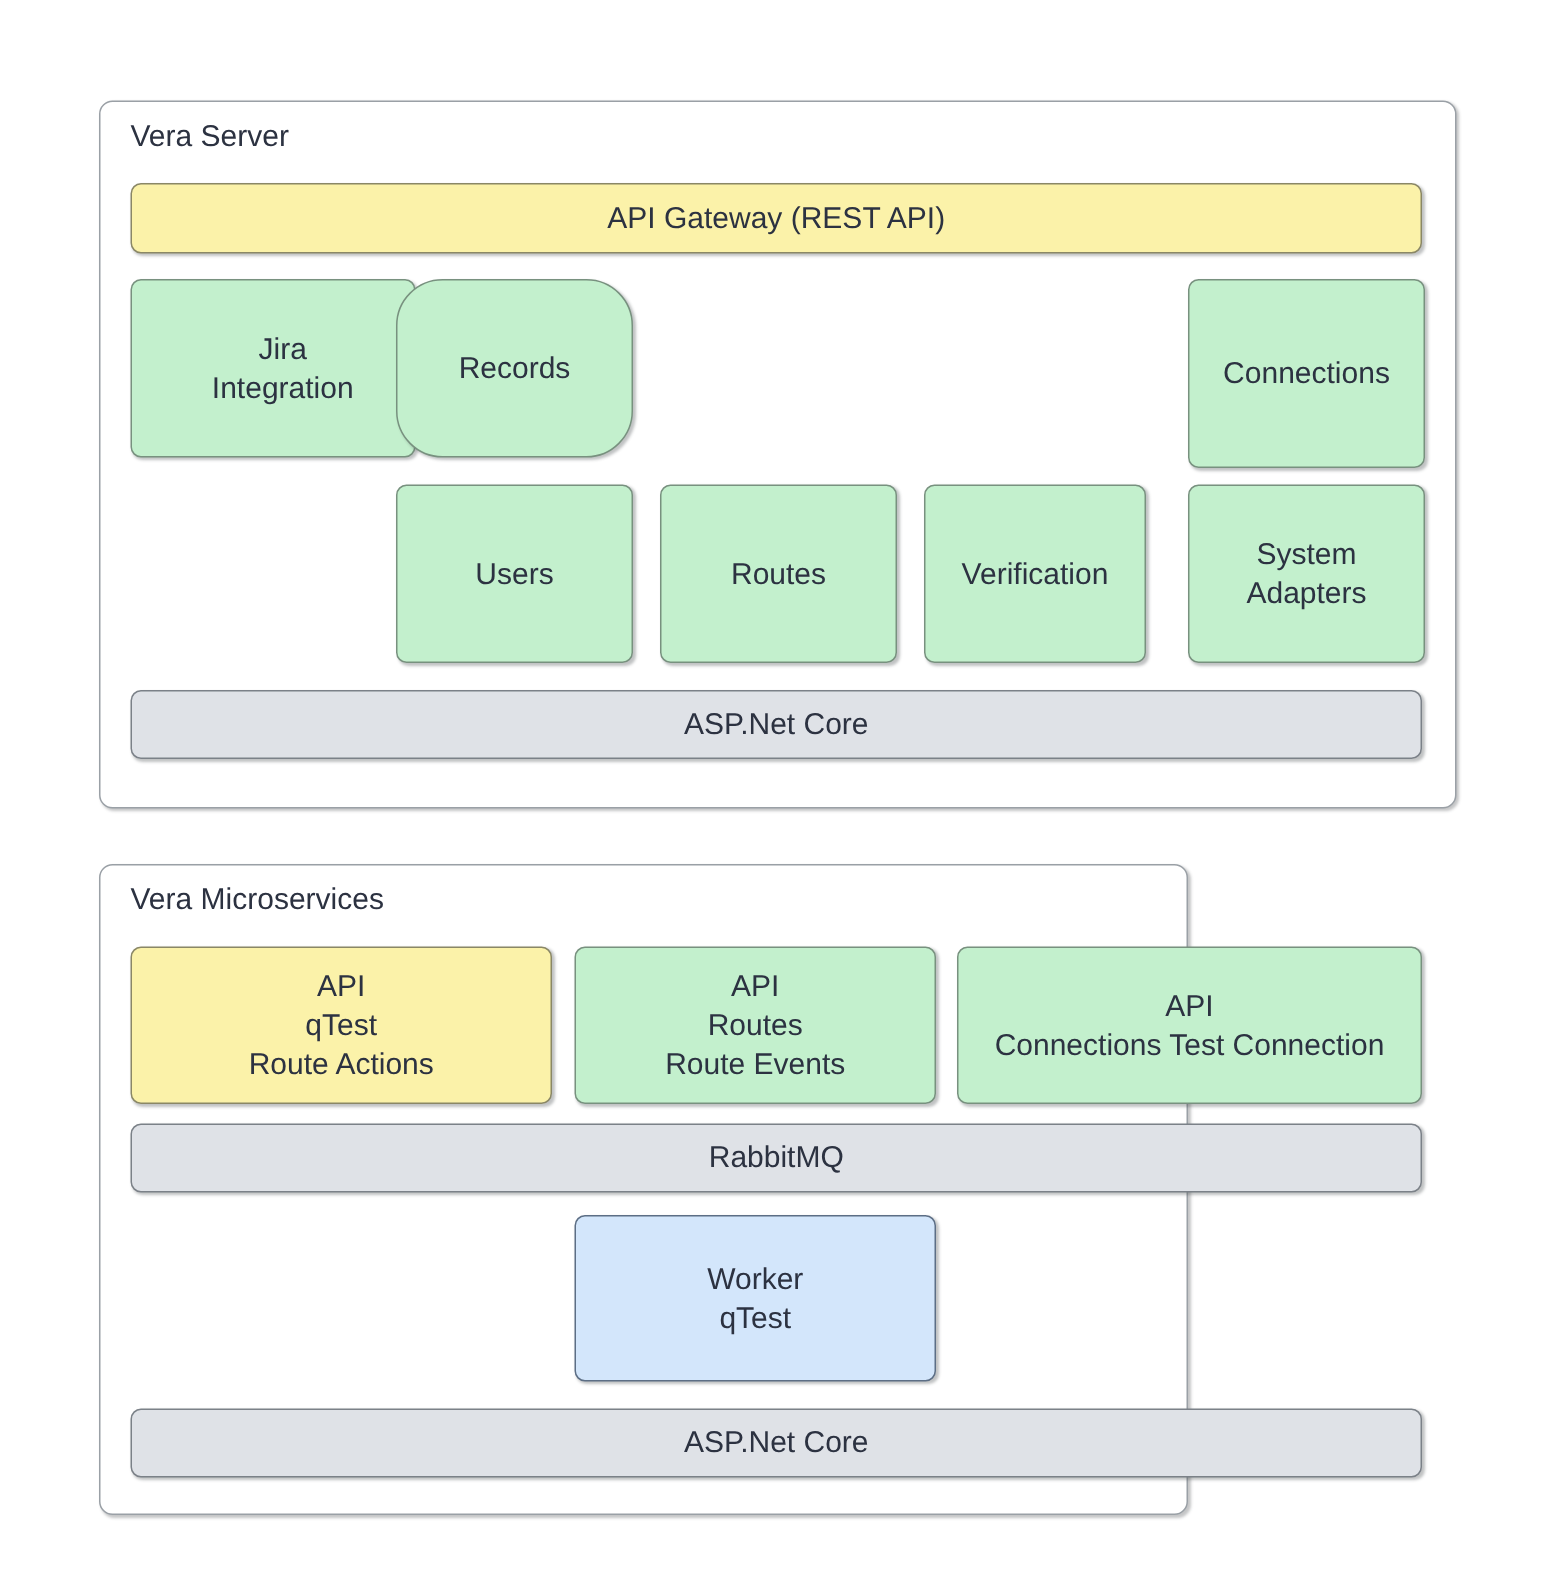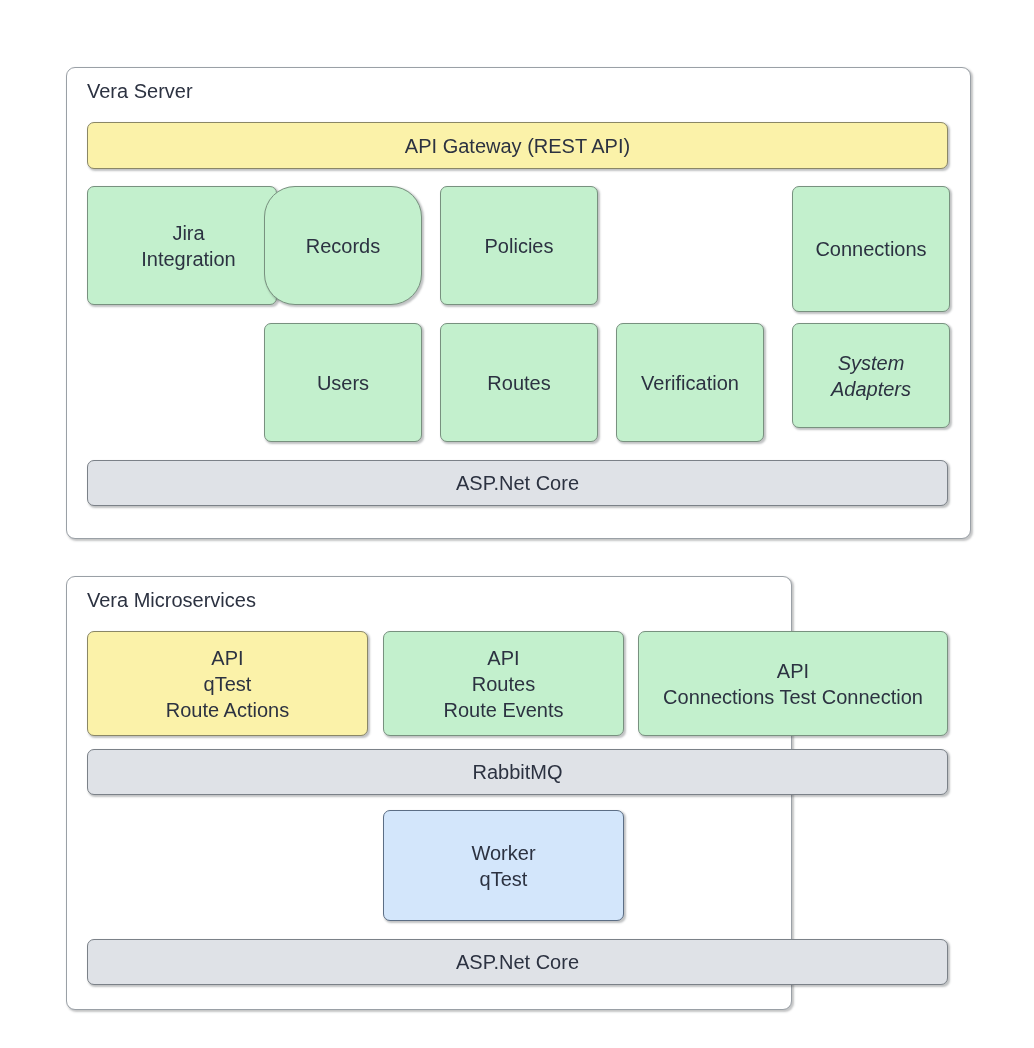--- a/index.html
+++ b/index.html
@@ -82,37 +82,34 @@
       <span class="lines">API Gateway (REST API)</span>
     </div>
 
     <div class="node fill-green" style="left:20px; top:118px; width:190px; height:119px;padding-left:19px;">
       <span class="lines">Jira
 Integration</span>
     </div>
     <div class="node fill-green" style="left:197px; top:118px; width:158px; height:119px;border-radius:31px;">
       <span class="lines">Records</span>
     </div>
-    <div class="node fill-green" style="left:373px; top:118px; width:158px; height:119px;">
-      <span class="lines">Policies</span>
-    </div>
     <div class="node fill-green" style="left:725px; top:118px; width:158px; height:126px;">
       <span class="lines">Connections</span>
     </div>
 
     <div class="node fill-green" style="left:197px; top:255px; width:158px; height:119px;">
       <span class="lines">Users</span>
     </div>
     <div class="node fill-green" style="left:373px; top:255px; width:158px; height:119px;">
       <span class="lines">Routes</span>
     </div>
     <div class="node fill-green" style="left:549px; top:255px; width:148px; height:119px;text-align:center;">
       <span class="lines">Verification</span>
     </div>
-    <div class="node fill-green" style="left:725px; top:255px; width:158px; height:105px;font-style:italic;">
+    <div class="node fill-green" style="left:725px; top:255px; width:158px; height:119px;">
       <span class="lines">System
 Adapters</span>
     </div>
 
     <div class="node fill-gray bar" style="left:20px; top:392px; width:861px; height:46px;">
       <span class="lines">ASP.Net Core</span>
     </div>
   </div>
 
   <div class="panel" style="left:66px; top:576px; width:726px; height:434px;">

